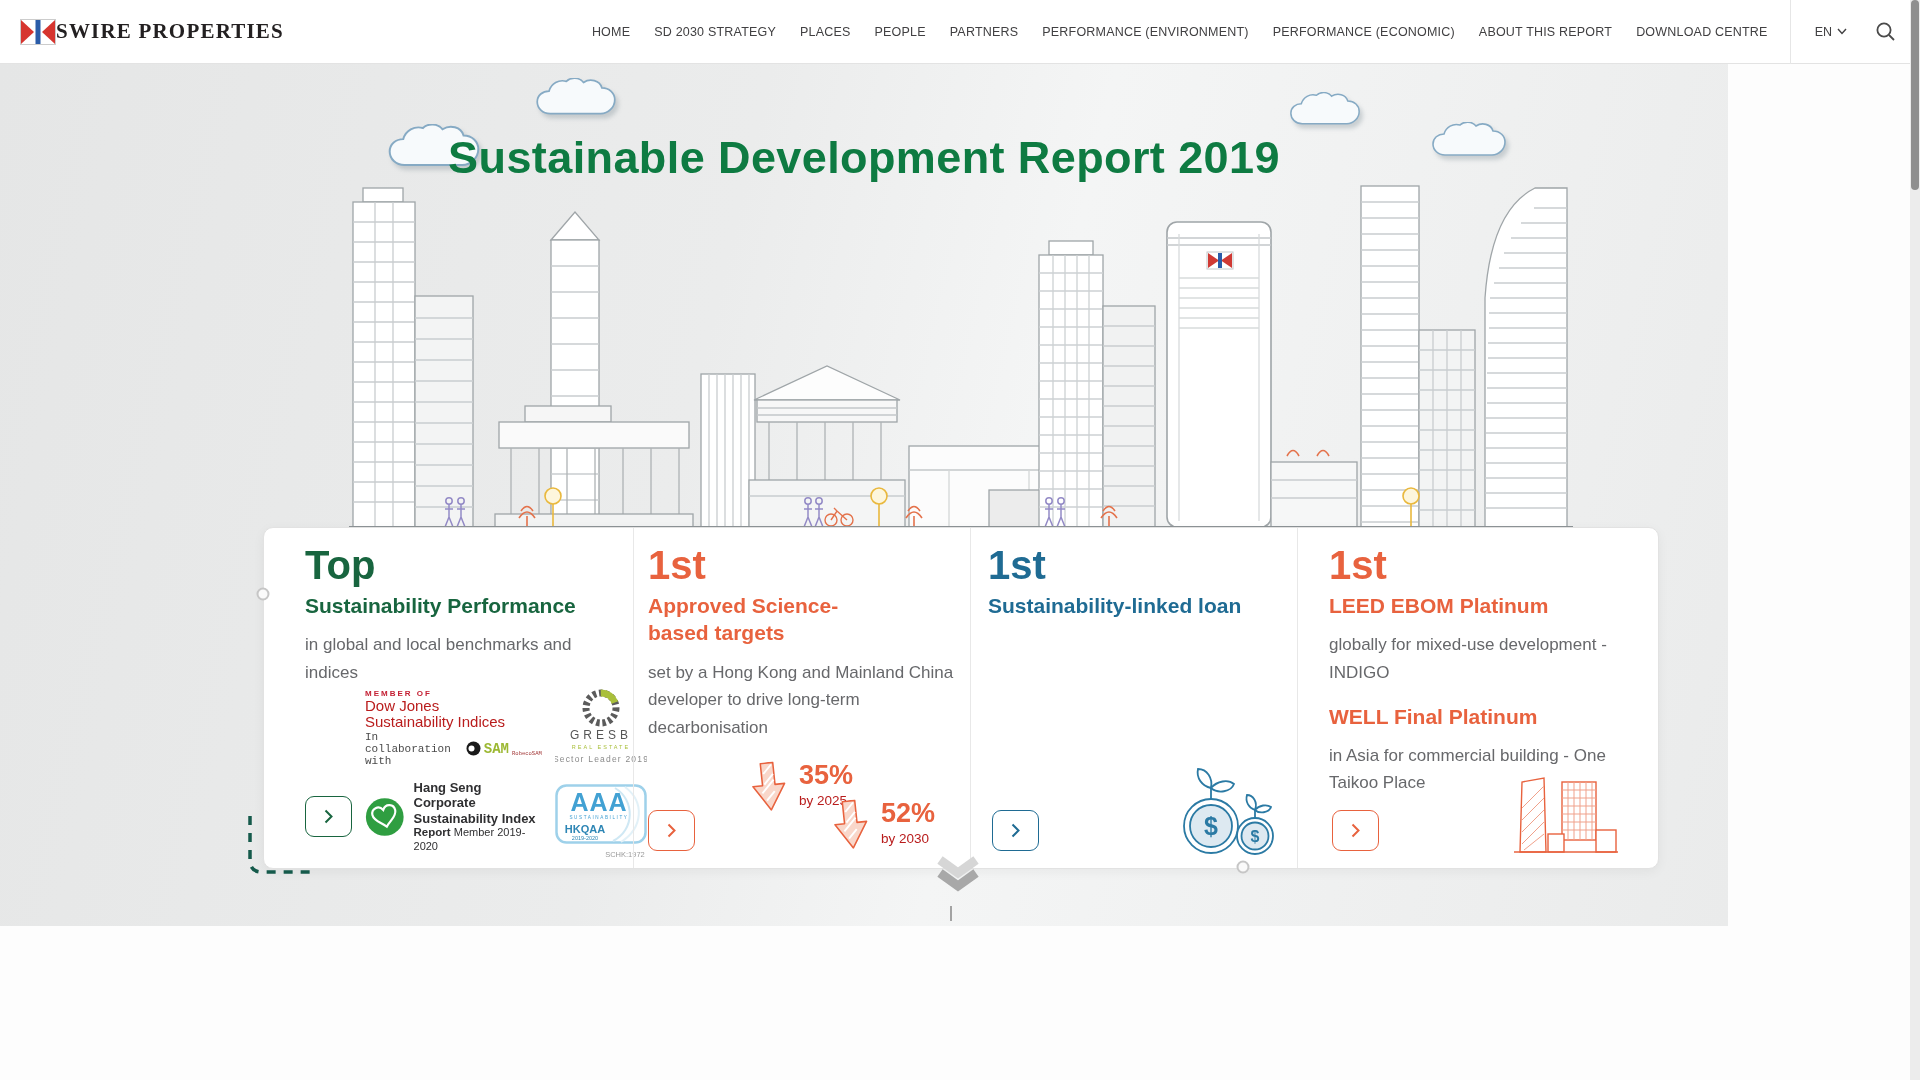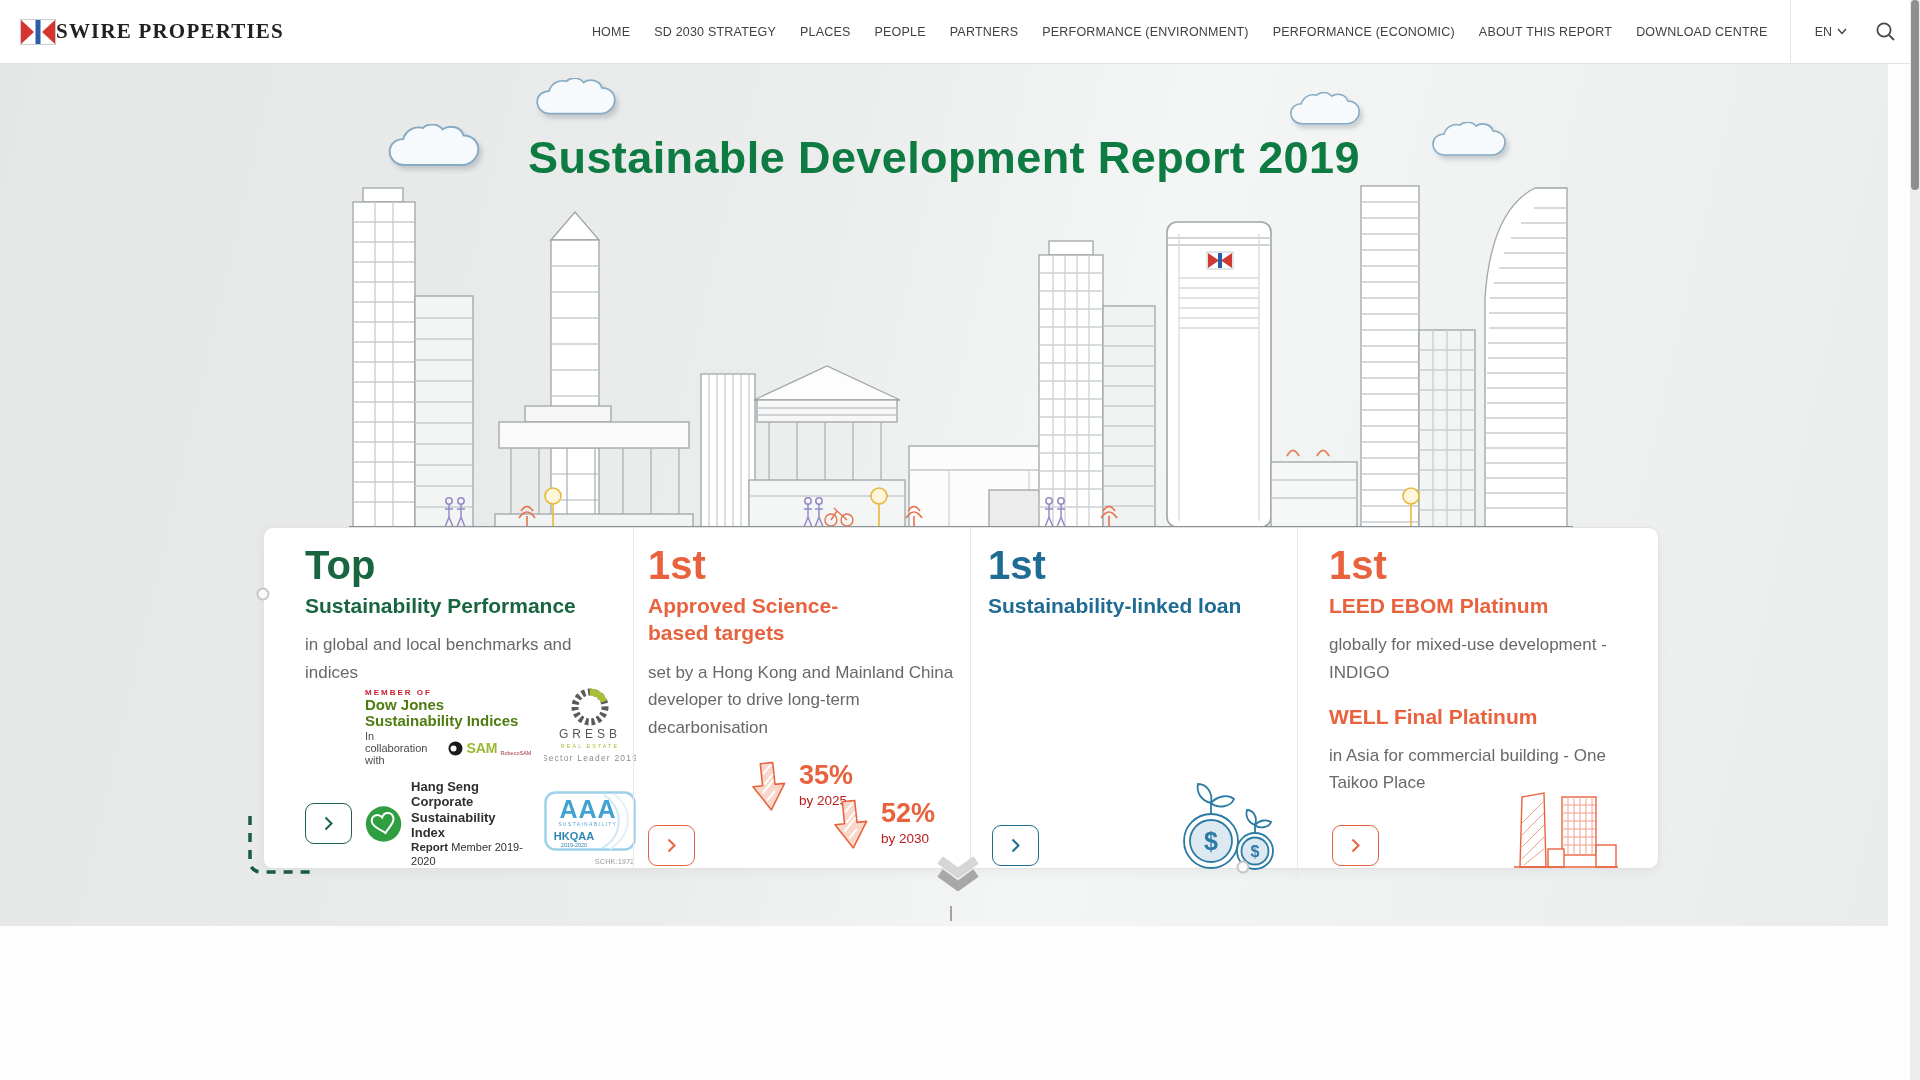--- a/index.html
+++ b/index.html
@@ -16,21 +16,21 @@
                 letter-spacing:1.2px; color:#232021; }
   .nav { display:flex; align-items:center; height:64px; }
   .nav a { text-decoration:none; color:#414042; font-size:12.5px; letter-spacing:.2px;
            margin:0 12px; white-space:nowrap; cursor:pointer; }
   .nav-divider { width:1px; height:64px; background:#e6e6e6; margin:0 6px 0 10px; }
   .lang { display:flex; align-items:center; gap:5px; padding:0 18px; cursor:pointer;
           color:#414042; font-size:12.5px; }
   .search-btn { padding:0 24px 0 10px; cursor:pointer; display:flex; align-items:center; }
 
   
-  .hero { position:absolute; top:64px; left:0; width:1888px; height:862px;
+  .hero { position:absolute; top:64px; left:0; width:1728px; height:862px;
           background:linear-gradient(103deg,#e5e6e6 0%,#ebecec 40%,#f4f5f5 58%,#eaebeb 100%); }
   .hero-title { position:absolute; top:68px; left:0; width:100%; text-align:center;
                 font-size:45px; font-weight:700; color:#0e7b42; letter-spacing:.4px; }
   .cloud { position:absolute; filter:drop-shadow(3px 4px 2px rgba(110,125,135,.30)); }
   .skyline { position:absolute; left:349px; top:114px; width:1224px; height:350px; }
 
   
   .cards { position:absolute; left:263px; top:463px; width:1396px; height:342px;
            background:#fff; border:1px solid #e2e2e2; border-radius:10px;
            box-shadow:0 3px 12px rgba(0,0,0,.05);
@@ -51,24 +51,24 @@
   .more-btn { position:absolute; bottom:17px; width:47px; height:41px; background:transparent;
               border:1.6px solid currentColor; border-radius:9px; color:var(--accent);
               display:flex; align-items:center; justify-content:center; cursor:pointer; }
   .more-btn--flow { position:static; }
   .card-2 .more-btn { left:14px; } .card-3 .more-btn { left:21px; } .card-4 .more-btn { left:34px; }
 
   
   .logo-area { margin-top:auto; display:grid; grid-template-columns:47px 1fr 92px;
                column-gap:13px; row-gap:12px; align-items:center; padding-right:12px; }
   .djsi-member { font-size:8px; font-weight:700; letter-spacing:2px; color:#c41f33; }
-  .djsi-line { font-size:15px; font-weight:700; color:#4d7c0f; line-height:1.1; }
-  .djsi-collab { display:flex; align-items:center; gap:21px; margin-top:0;
-                 font-size:11px; color:#4a4a4a; }
-  .sam { display:flex; align-items:flex-end; gap:3px; }
+  .djsi-line { font-size:15px; font-weight:400; color:#b91c1c; line-height:1.1; }
+  .djsi-collab { display:flex; align-items:center; gap:15px; margin-top:0;
+                 font-size:11px; color:#4a4a4a;font-family:Liberation Mono, monospace; }
+  .sam { display:flex; align-items:flex-start; gap:3px; }
   .sam-text { font-size:14px; font-weight:700; color:#9cb832; }
   .sam-sub { font-size:5.5px; color:#a23737; align-self:flex-end; }
   .gresb { justify-self:end; }
   .hangseng { display:flex; align-items:center; gap:9px; }
   .hs-text { font-size:13px; font-weight:700; color:#2f2f31; line-height:1.2; }
   .hs-line3 { font-size:11.5px; }
   .hs-line3 .light { font-weight:400; font-size:11px; }
   .aaa { position:relative; justify-self:end; }
   .aaa-cert { position:absolute; right:2px; bottom:-9px; font-size:7.5px; color:#9a9a9a; }
 

